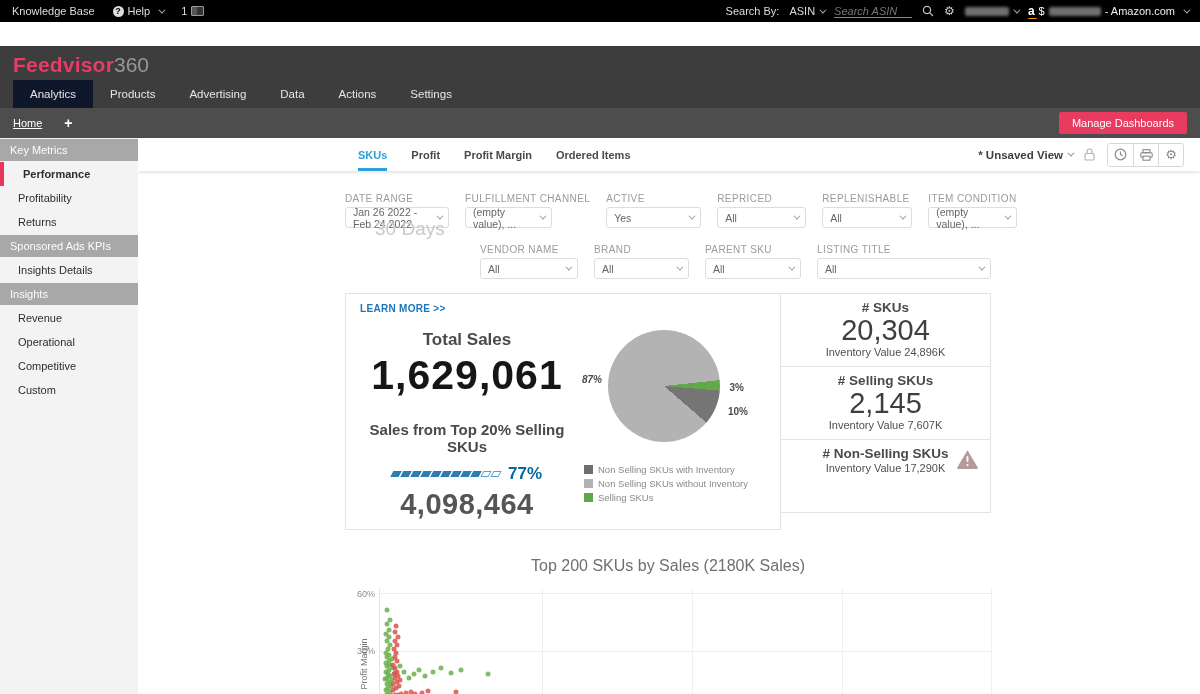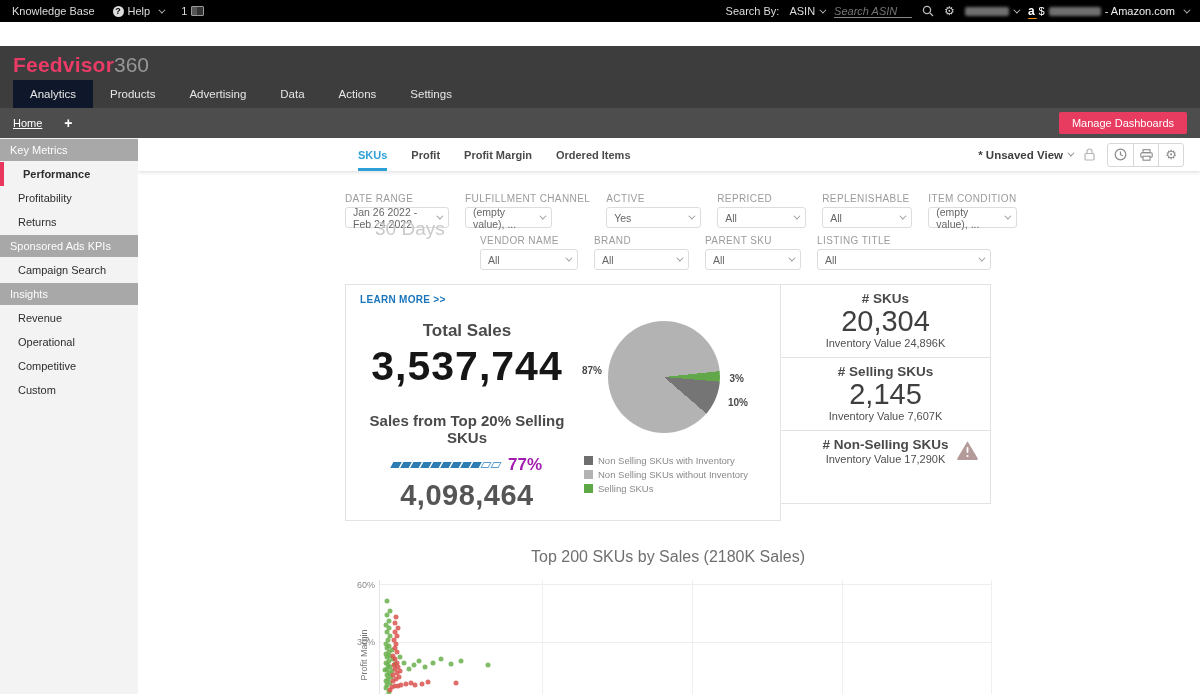--- a/index.html
+++ b/index.html
@@ -62,21 +62,21 @@
   .view-name { font-size:11.5px; font-weight:700; color:#3f3f3f; display:flex; align-items:center; }
   .view-name .caret { border-color:#888; }
   .icon-group { display:flex; border:1px solid #d8d8d8; border-radius:3px; }
   .icon-btn { width:25px; height:22px; display:flex; align-items:center; justify-content:center;
     border-left:1px solid #d8d8d8; color:#8a8a8a; }
   .icon-btn:first-child { border-left:none; }
 
   
   .filters { position:relative; padding-top:22px; }
   .f-row { display:flex; gap:16px; margin-left:207px; }
-  .f-row2 { margin-left:342px; margin-top:7px; }
+  .f-row2 { margin-left:342px; margin-top:16px; }
   .f-item { display:flex; flex-direction:column; }
   .f-label { font-size:10px; color:#9b9b9b; letter-spacing:.4px; margin-bottom:3px; }
   .f-select { border:1px solid #ddd; border-radius:3px; height:21px; font-size:10.5px; color:#666;
     display:flex; align-items:center; justify-content:space-between; padding:0 7px; background:#fff; }
   .f-select .caret { border-color:#999; flex-shrink:0; }
   .w1{width:104px} .w2{width:87px} .w3{width:95px} .w4{width:89px} .w5{width:90px} .w6{width:89px}
   .w7{width:98px} .w8{width:95px} .w9{width:96px} .w10{width:174px}
   .days-label { position:absolute; left:237px; top:47px; font-size:19px; color:#cacaca; }
 
   
@@ -84,26 +84,26 @@
   .kpi-left { width:436px; border:1px solid #e3e3e3; position:relative; display:flex; padding:10px 10px 8px 14px; }
   .learn-more { position:absolute; top:9px; left:14px; font-size:10px; font-weight:700;
     color:#1b75bb; letter-spacing:.3px; }
   .totals { flex:1; text-align:center; padding-top:26px; }
   .total-label { font-size:17px; font-weight:700; color:#4a4a4a; }
   .total-value { font-size:41px; font-weight:600; color:#161616; letter-spacing:1px; margin-top:2px; }
   .top20-label { font-size:15px; font-weight:700; color:#4a4a4a; margin-top:22px; }
   .progress-row { display:flex; align-items:center; justify-content:center; gap:2px; margin-top:9px; }
   .dash { width:8px; height:6px; background:transparent; border:1px solid #5a9fd0; transform:skewX(-28deg); }
   .dash.filled { background:#2d7db3; border-color:#2d7db3; }
-  .progress-pct { font-size:17px; color:#a21caf; font-weight:600; margin-left:6px; transform:none; }
+  .progress-pct { font-size:17px; color:#0369a1; font-weight:600; margin-left:6px; transform:none; }
   .top20-value { font-size:29px; font-weight:600; color:#555; margin-top:4px; letter-spacing:.5px; }
   .pie-col { width:196px; position:relative; padding-top:26px; }
   .pie { width:112px; height:112px; border-radius:50%; margin-left:34px; position:relative; }
   .pie-label { position:absolute; font-size:10px; font-weight:700; color:#4a4a4a; }
-  .pl-87 { left:4px; top:78px; }
+  .pl-87 { left:4px; top:78px;font-style:italic; }
   .legend { margin-top:22px; margin-left:10px; }
   .legend-row { display:flex; align-items:center; gap:5px; margin-top:3px; }
   .legend-sq { width:9px; height:9px; flex-shrink:0; }
   .legend-txt { font-size:9.5px; color:#8a8a8a; white-space:nowrap; }
   .kpi-right { width:211px; display:flex; flex-direction:column; margin-left:-1px; }
   .kpi-card { border:1px solid #e3e3e3; height:74px; margin-top:-1px; text-align:center;
     padding-top:6px; position:relative; }
   .kpi-card:first-child { margin-top:0; }
   .kpi-title { font-size:13.5px; font-weight:700; color:#4a4a4a; }
   .kpi-value { font-size:29px; font-weight:500; color:#3f3f3f; line-height:1.05; }
@@ -188,21 +188,21 @@
   </div>
 </div>
 
 <div class="content">
   <div class="sidebar">
     <div class="side-header">Key Metrics</div>
     <div class="side-item active">Performance</div>
     <div class="side-item">Profitability</div>
     <div class="side-item">Returns</div>
     <div class="side-header">Sponsored Ads KPIs</div>
-    <div class="side-item">Campaign Search</div>
+    <div class="side-item">Insights Details</div>
     <div class="side-header">Insights</div>
     <div class="side-item">Revenue</div>
     <div class="side-item">Operational</div>
     <div class="side-item">Competitive</div>
     <div class="side-item">Custom</div>
   </div>
 
   <div class="main">
 
     <div class="vtabs">
@@ -316,21 +316,21 @@
           </span>
         </div>
       </div>
     </div>
 
     <div class="kpi">
       <div class="kpi-left">
         <span class="learn-more">LEARN MORE &gt;&gt;</span>
         <div class="totals">
           <div class="total-label">Total Sales</div>
-          <div class="total-value">3,537,744</div>
+          <div class="total-value">1,629,061</div>
           <div class="top20-label">Sales from Top 20% Selling SKUs</div>
           <div class="progress-row">
             <span style="display:flex;gap:2px;" id="progress-bar">
                 <span class="dash filled"></span>
                 <span class="dash filled"></span>
                 <span class="dash filled"></span>
                 <span class="dash filled"></span>
                 <span class="dash filled"></span>
                 <span class="dash filled"></span>
                 <span class="dash filled"></span>

